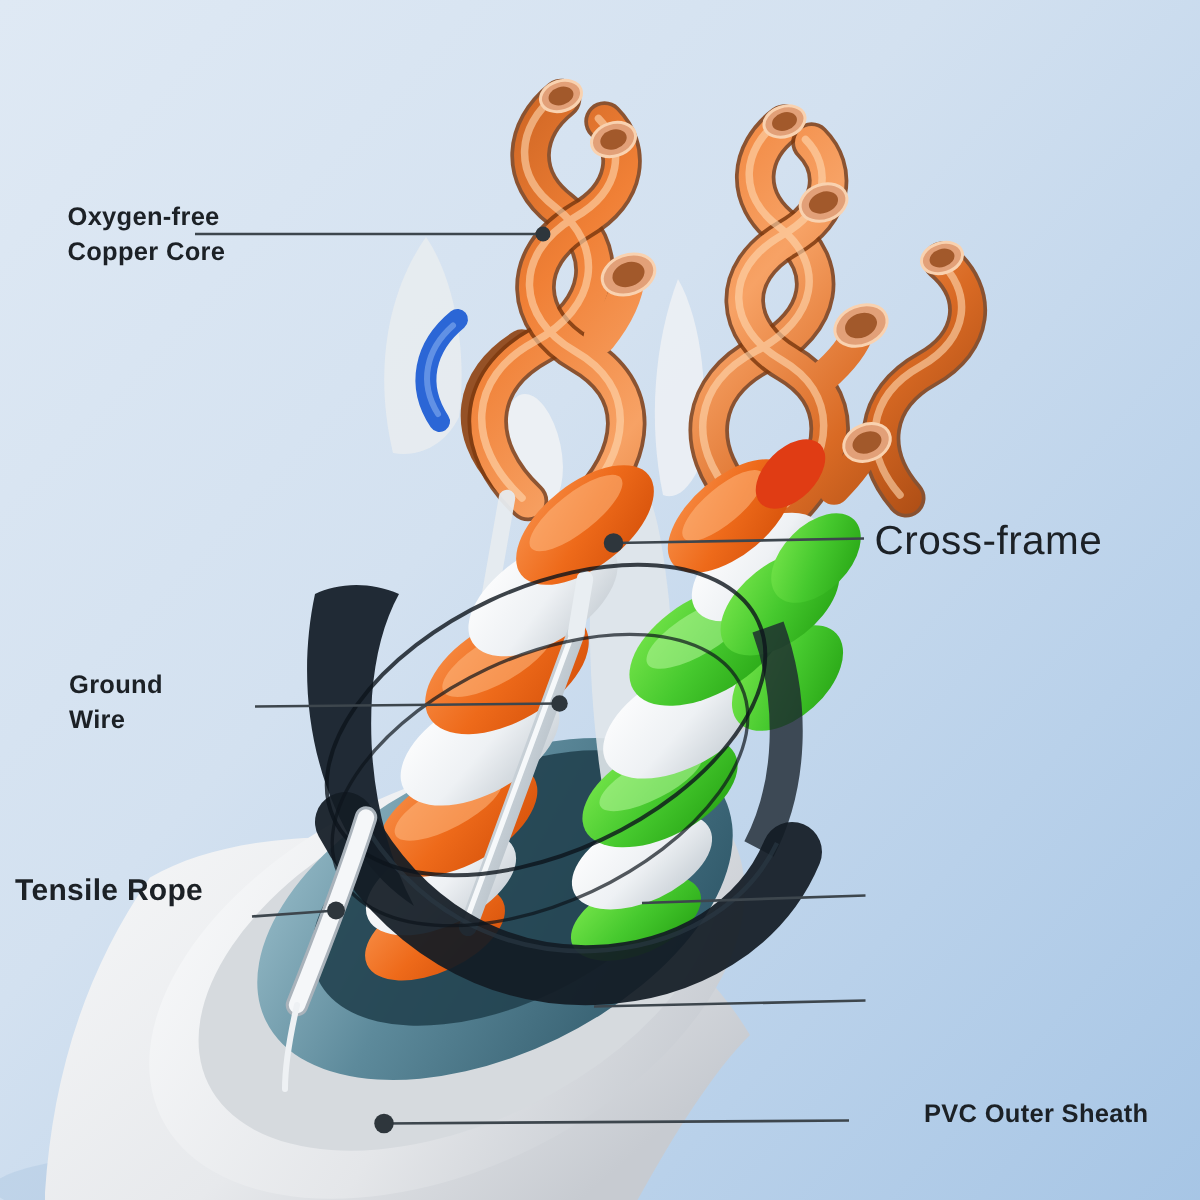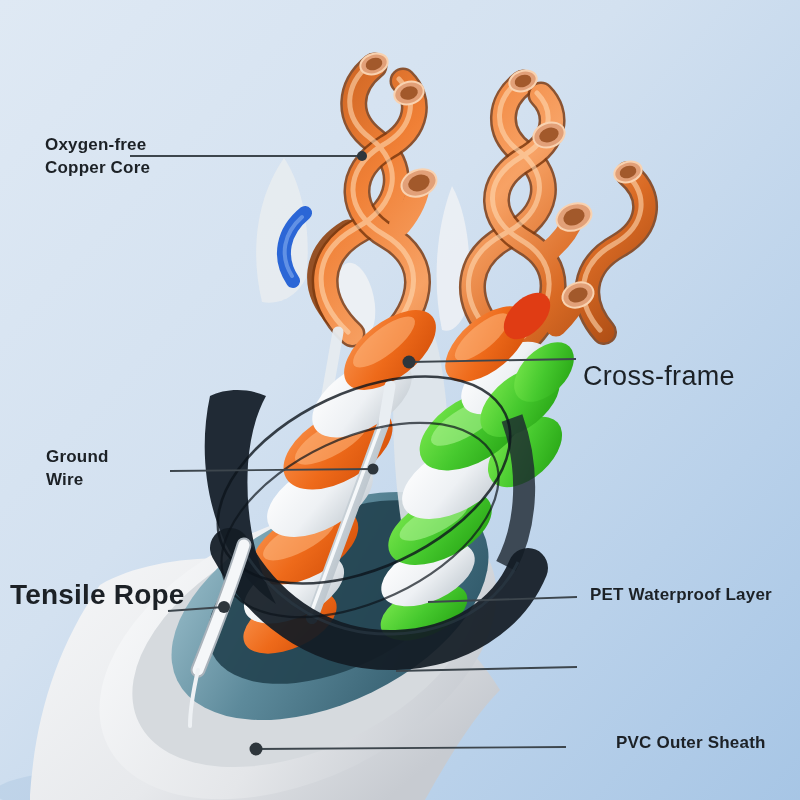--- a/index.html
+++ b/index.html
@@ -8,23 +8,23 @@
     background:linear-gradient(133deg,#dfe9f4 0%,#d3e1f0 40%,#b9d1ea 75%,#a6c5e5 100%);
     font-family:"Liberation Sans","DejaVu Sans",sans-serif;
     padding-left:16px;
   }
   .illustration{position:absolute;left:0;top:0;width:800px;height:800px;}
   .label{
     position:absolute;color:#1c2126;white-space:pre-line;
     font-size:17px;line-height:23px;font-weight:600;letter-spacing:.2px;
   }
   .label--oxygen{left:45px;top:133px;}
-  .label--cross{left:583px;top:360px;font-size:27px;line-height:32px;font-weight:500;letter-spacing:.3px;}
+  .label--cross{left:583px;top:344px;font-size:27px;line-height:32px;font-weight:500;letter-spacing:.3px;}
   .label--ground{left:46px;top:445px;}
-  .label--tensile{left:10px;top:582px;font-size:28px;line-height:25px;}
+  .label--tensile{left:10px;top:582px;font-size:20px;line-height:25px;}
   .label--pet{left:590px;top:583px;}
   .label--shield{left:583px;top:652px;}
   .label--pvc{left:616px;top:731px;}
 </style>
 </head>
 <body>
 
 <div class="canvas">
 
   <svg class="illustration" viewBox="0 0 800 800">
@@ -231,15 +231,14 @@
       <circle cx="256" cy="749" r="6.5"></circle>
     </g>
   </svg>
 
   <div class="label label--oxygen">Oxygen-free
 Copper Core</div>
   <div class="label label--cross">Cross-frame</div>
   <div class="label label--ground">Ground
 Wire</div>
   <div class="label label--tensile">Tensile Rope</div>
-  <div class="label label--pet">PET Waterproof Layer</div>
   <div class="label label--pvc">PVC Outer Sheath</div>
 </div>
 
 </body></html>

